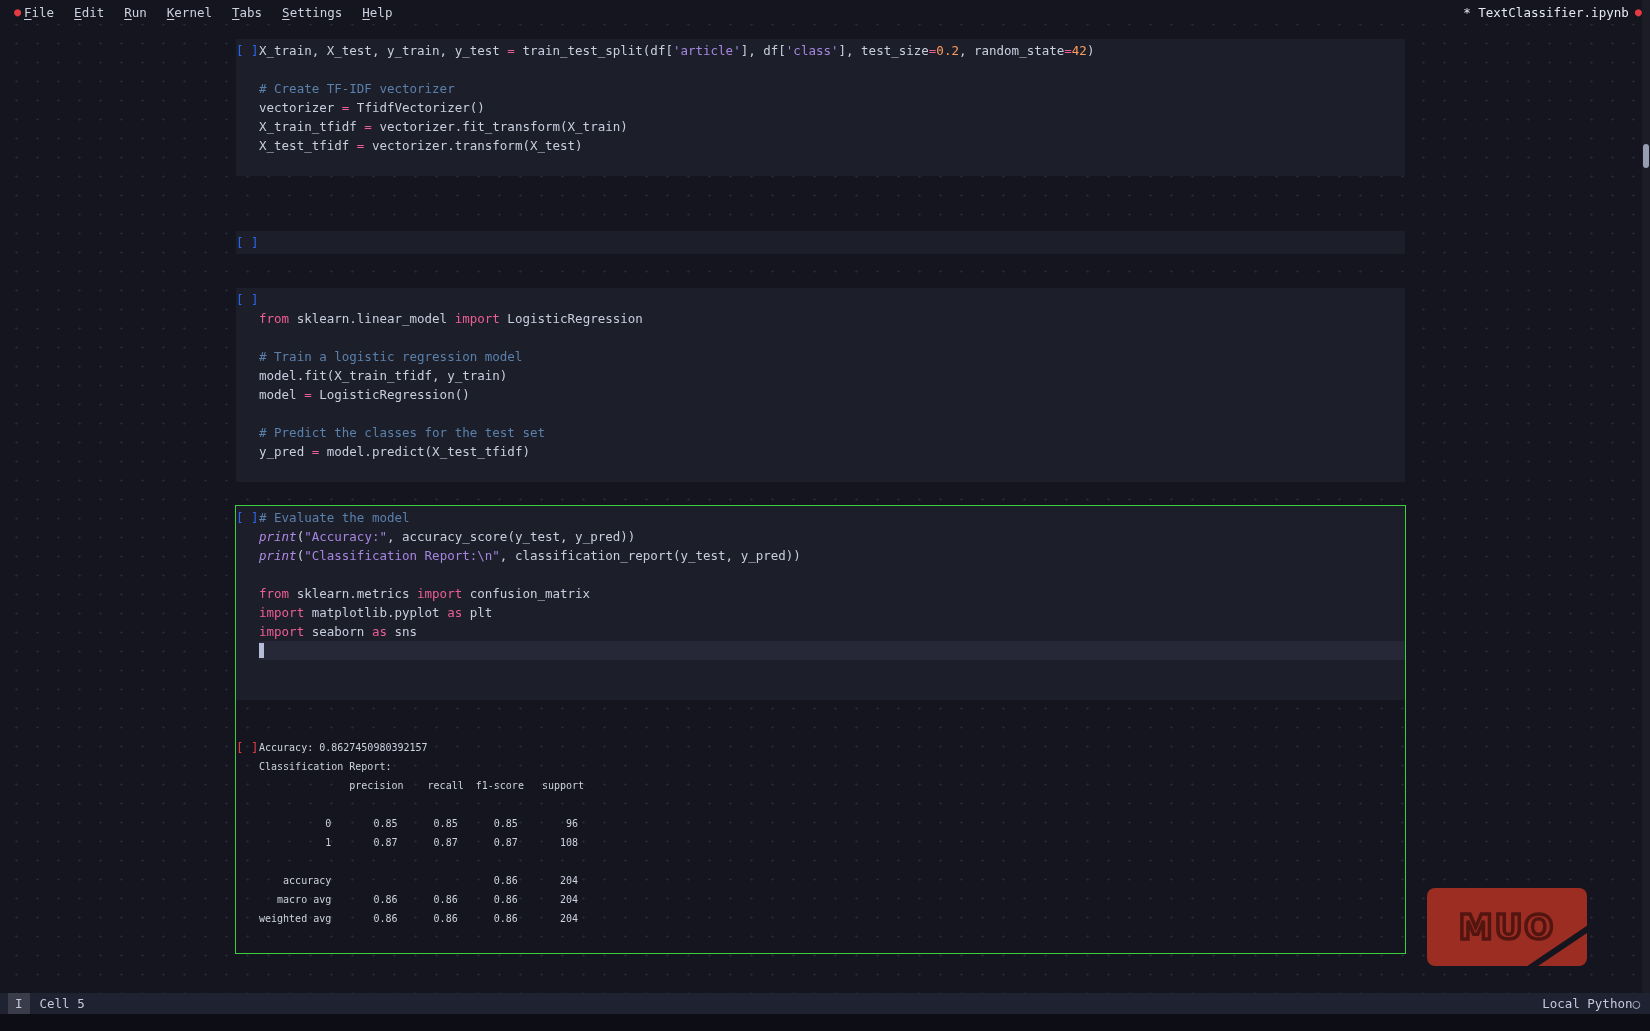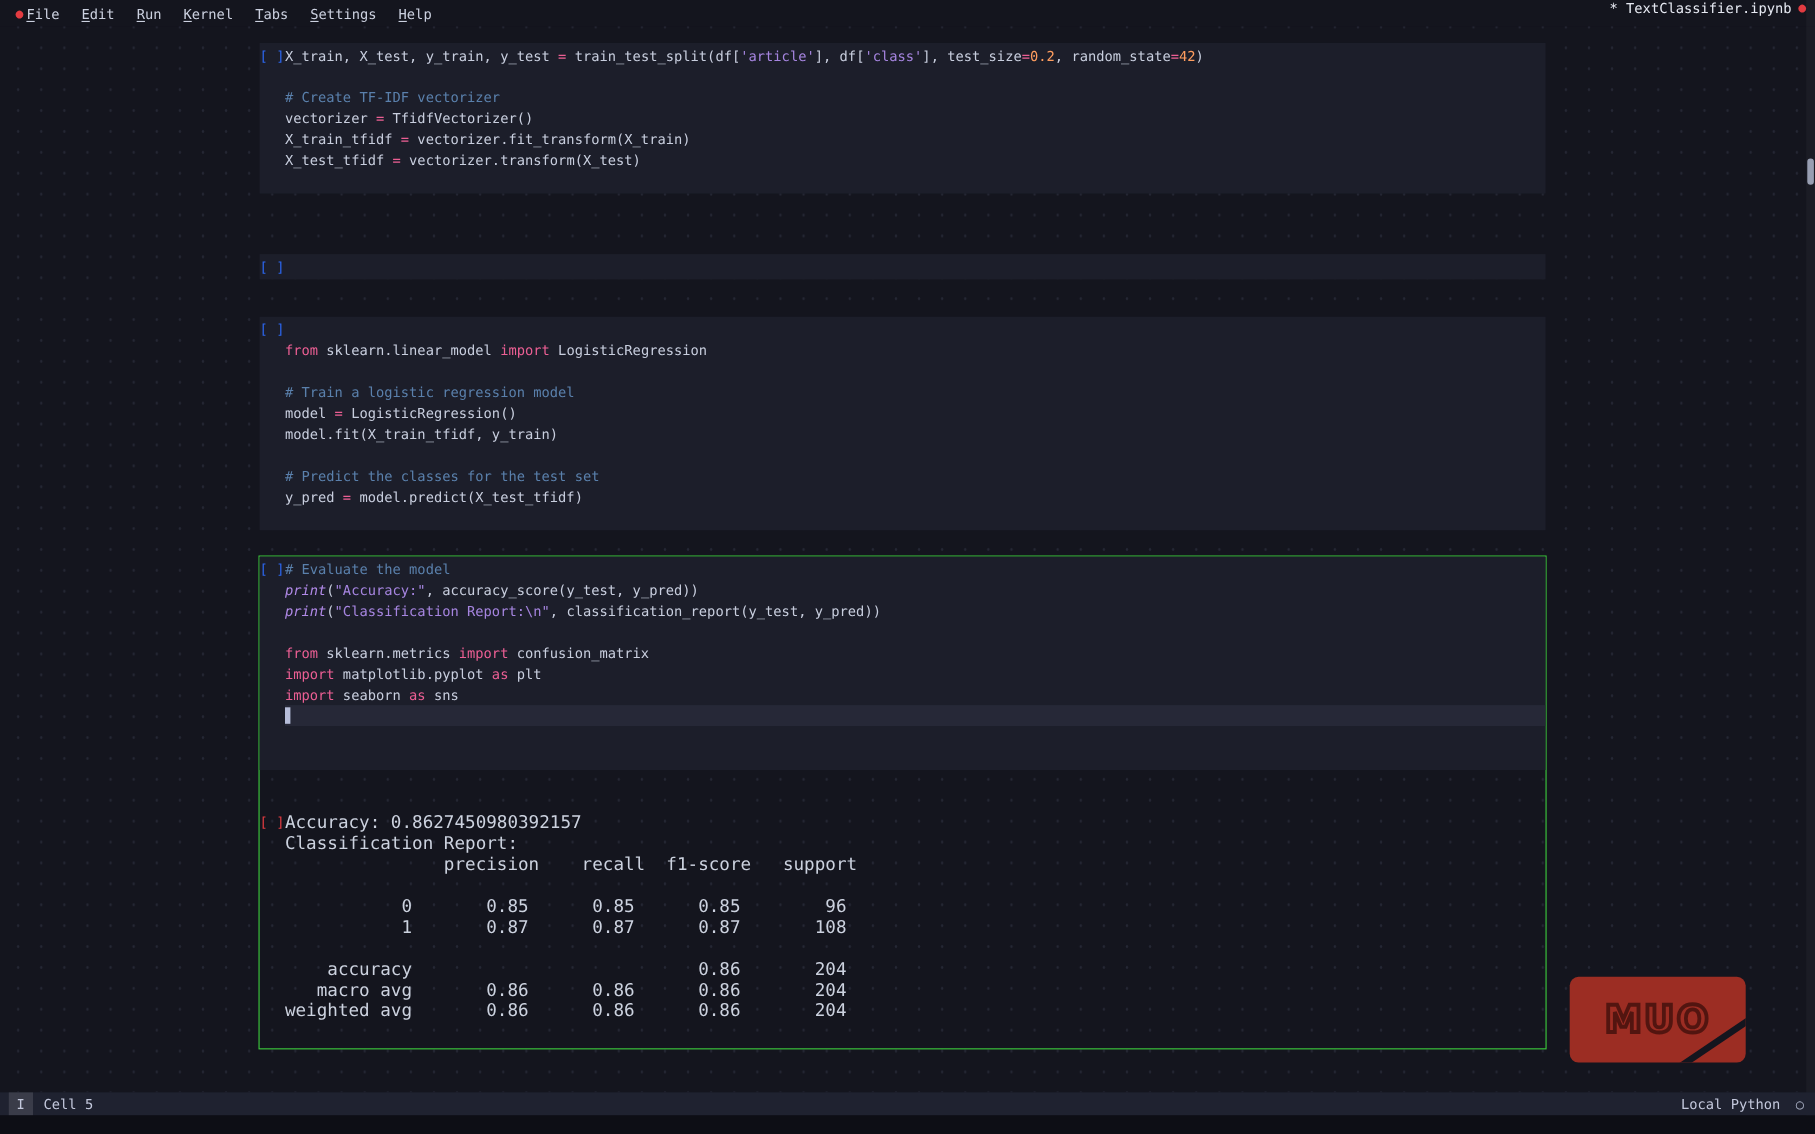--- a/index.html
+++ b/index.html
@@ -15,21 +15,21 @@
   
   .menubar {
     position:absolute; top:0; left:0; right:0; height:24px;
     background:var(--background, #14151e);
     display:flex; align-items:center;
   }
   .close-dot { position:absolute; left:14px; color:var(--prompt-output-red,#e23b41); font-size:12px; }
   .menus { display:flex; gap:20px; margin-left:24px; }
   .menu-item { color:#ccd1e0; cursor:default; white-space:pre; }
   .menu-item u { text-decoration-thickness:1px; text-underline-offset:2px; }
-  .titlebox { position:absolute; right:8px; top:0; height:24px; display:flex; gap:6px; }
+  .titlebox { position:absolute; right:8px; top:0; height:24px; display:flex; align-items:center; gap:6px; }
   .title-text { color:#e6e9f2; }
   .mod-dot { color:var(--prompt-output-red,#e23b41); font-size:12px; }
 
   
   .content {
     position:absolute; top:24px; left:0; right:0; bottom:38px;
     background-color:var(--background,#14151e);
     background-image: radial-gradient(rgba(154,165,206,0.13) 1px, transparent 1.4px);
     background-size:21px 19px;
     background-position:6px 10px;
@@ -58,21 +58,21 @@
   .tok-def { color:var(--text,#c8cede);margin-top:30px; }
   .tok-com { color:var(--comment,#5a80ac); }
   .tok-kw  { color:var(--keyword,#ec5f94); }
   .tok-op  { color:var(--operator,#ec5f94); }
   .tok-str { color:var(--string,#a685e0); }
   .tok-num { color:var(--number,#fe9d5f); }
   .tok-builtin { color:var(--builtin,#b18ae8); font-style:italic; }
 
   .output-row { margin-top:38px; }
   .output-pre {
-    font-family:"DejaVu Sans Mono", monospace; font-size:16px;
+    font-family:"DejaVu Sans Mono", monospace; font-size:10px;
     line-height:19px; color:var(--output-text,#ccd2df);
     white-space:pre; margin:0;
   }
 
   
   .scrollbar { position:absolute; top:0; right:0; bottom:0; width:8px; background:rgba(255,255,255,0.03); }
   .scroll-thumb { position:absolute; top:144px; right:1px; width:6px; height:24px; background:#989eb2; border-radius:3px; }
 
   
   .logo {
@@ -92,21 +92,21 @@
 
   
   .statusbar {
     position:absolute; left:0; right:0; bottom:17px; height:21px;
     background:var(--statusbar-bg,#1f2230);
     display:flex; align-items:center; justify-content:space-between;
     padding:0 10px 0 8px; color:#c3c8dc;
   }
   .sb-left { display:flex; align-items:center; gap:10px; }
   .mode-box { background:rgba(255,255,255,0.12); padding:0 7px; height:21px; line-height:21px; display:inline-block; }
-  .sb-right { display:flex; align-items:center; gap:14px; }
+  .sb-right { display:flex; align-items:center; }
   .kernel-dot { color:#aab0c4; }
   .footer-strip { position:absolute; left:0; right:0; bottom:0; height:17px; background:#0d0e15; }
 </style>
 </head>
 <body>
 
 <header class="menubar">
   <span class="close-dot">●</span>
   <nav class="menus">
       <div class="menu-item"><u>F</u>ile</div>
@@ -153,22 +153,22 @@
       </div>
       <div class="cell">
         <div class="cell-input">
           <div class="cell-row">
             <div class="prompt input-prompt">[ ]</div>
             <div class="code">
               <div class="line"></div>
               <div class="line"><span class="tok-kw">from</span><span class="tok-def"> sklearn.linear_model </span><span class="tok-kw">import</span><span class="tok-def"> LogisticRegression</span></div>
               <div class="line"></div>
               <div class="line"><span class="tok-com"># Train a logistic regression model</span></div>
+              <div class="line"><span class="tok-def">model.fit(X_train_tfidf, y_train)</span></div>
               <div class="line"><span class="tok-def">model </span><span class="tok-op">=</span><span class="tok-def"> LogisticRegression()</span></div>
-              <div class="line"><span class="tok-def">model.fit(X_train_tfidf, y_train)</span></div>
               <div class="line"></div>
               <div class="line"><span class="tok-com"># Predict the classes for the test set</span></div>
               <div class="line"><span class="tok-def">y_pred </span><span class="tok-op">=</span><span class="tok-def"> model.predict(X_test_tfidf)</span></div>
               <div class="line"></div>
             </div>
           </div>
         </div>
       </div>
       <div class="cell selected">
         <div class="cell-input">

